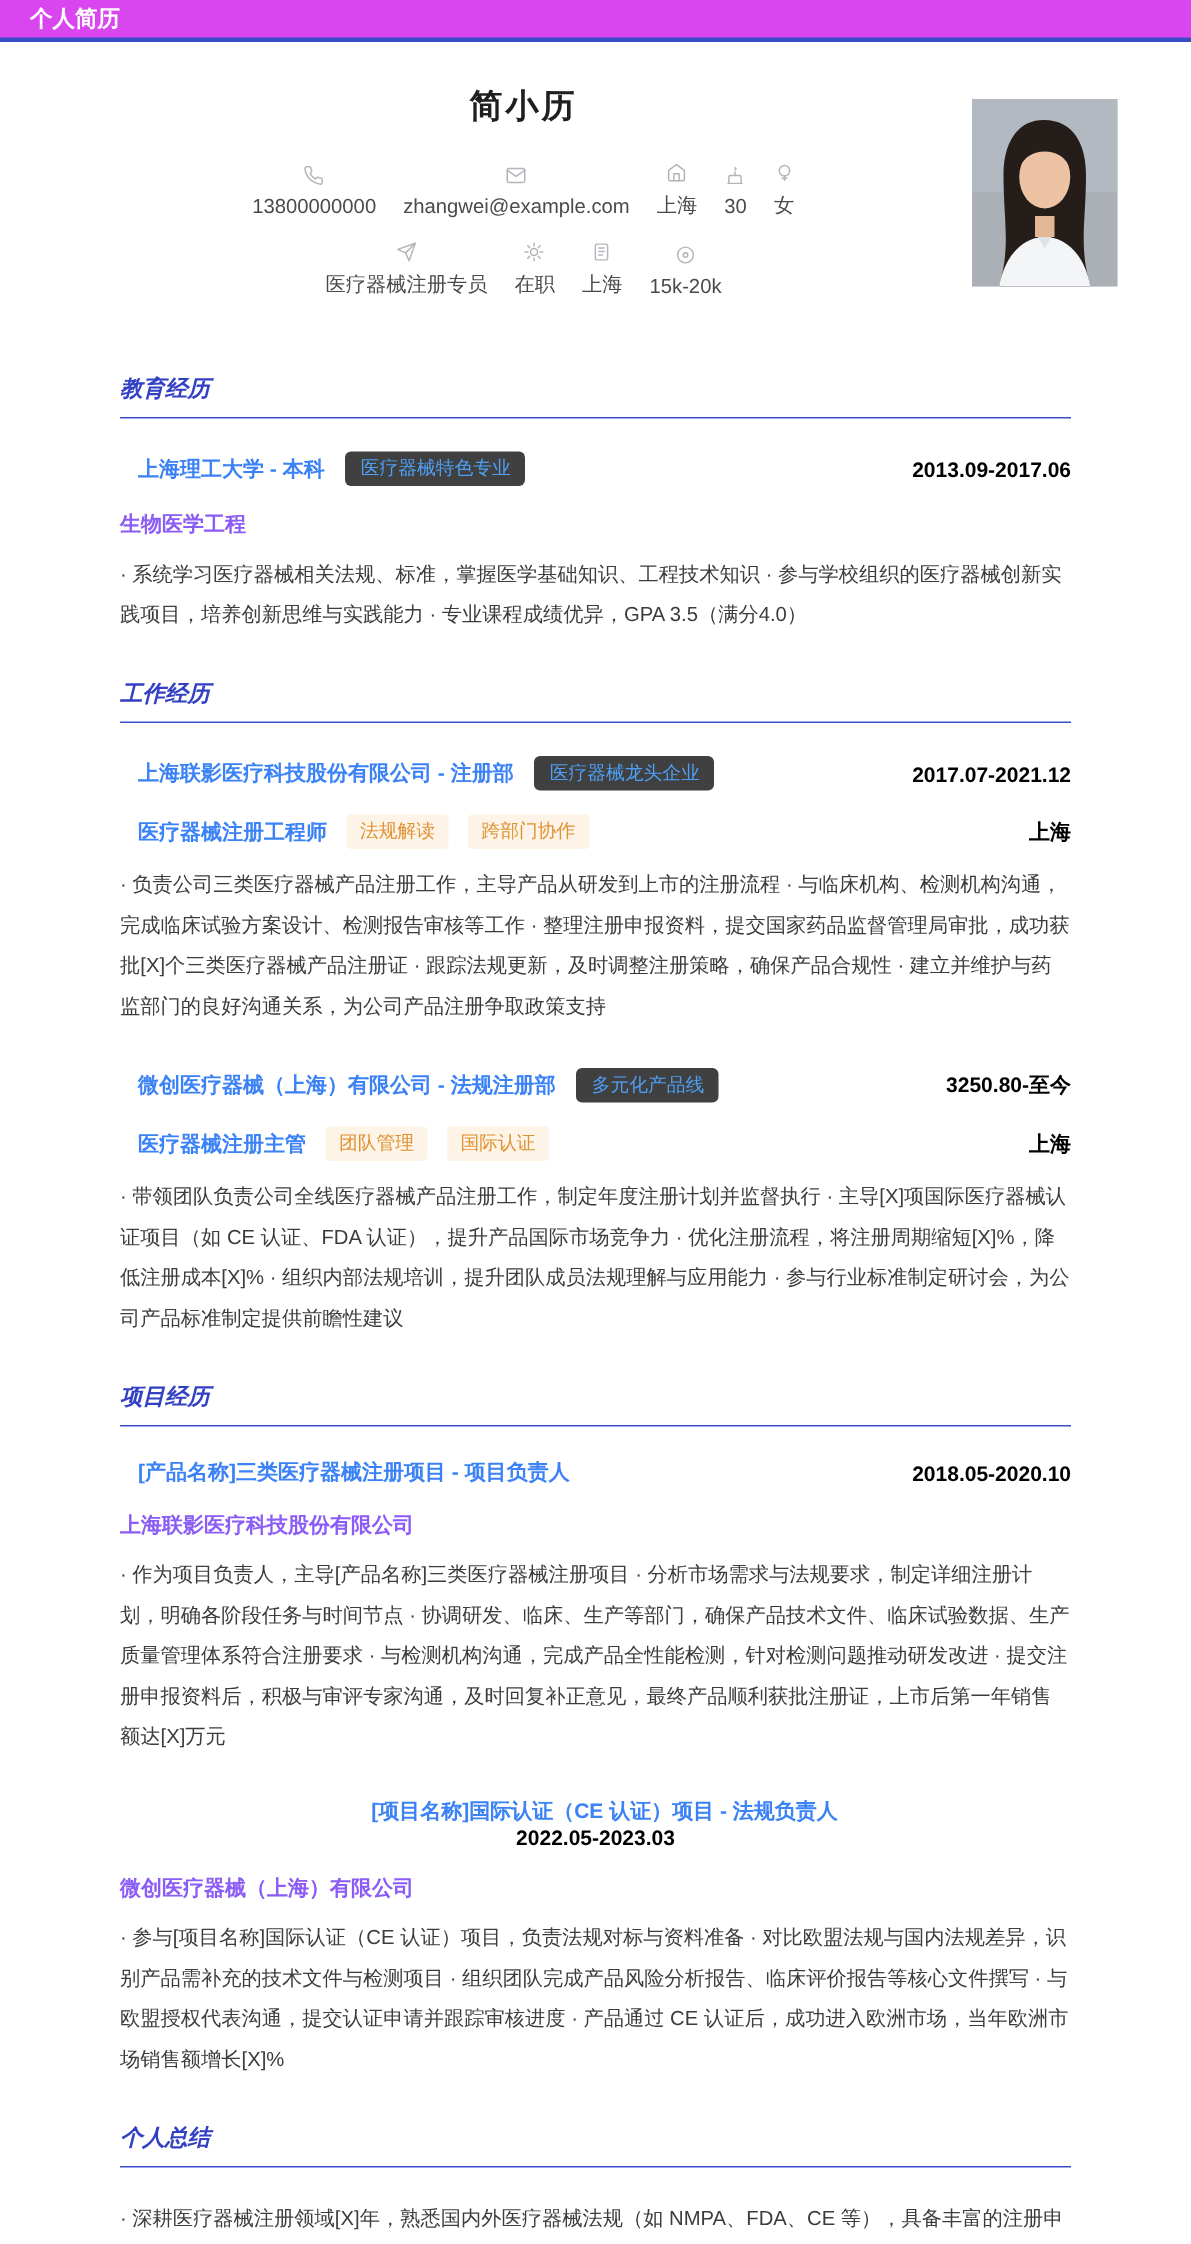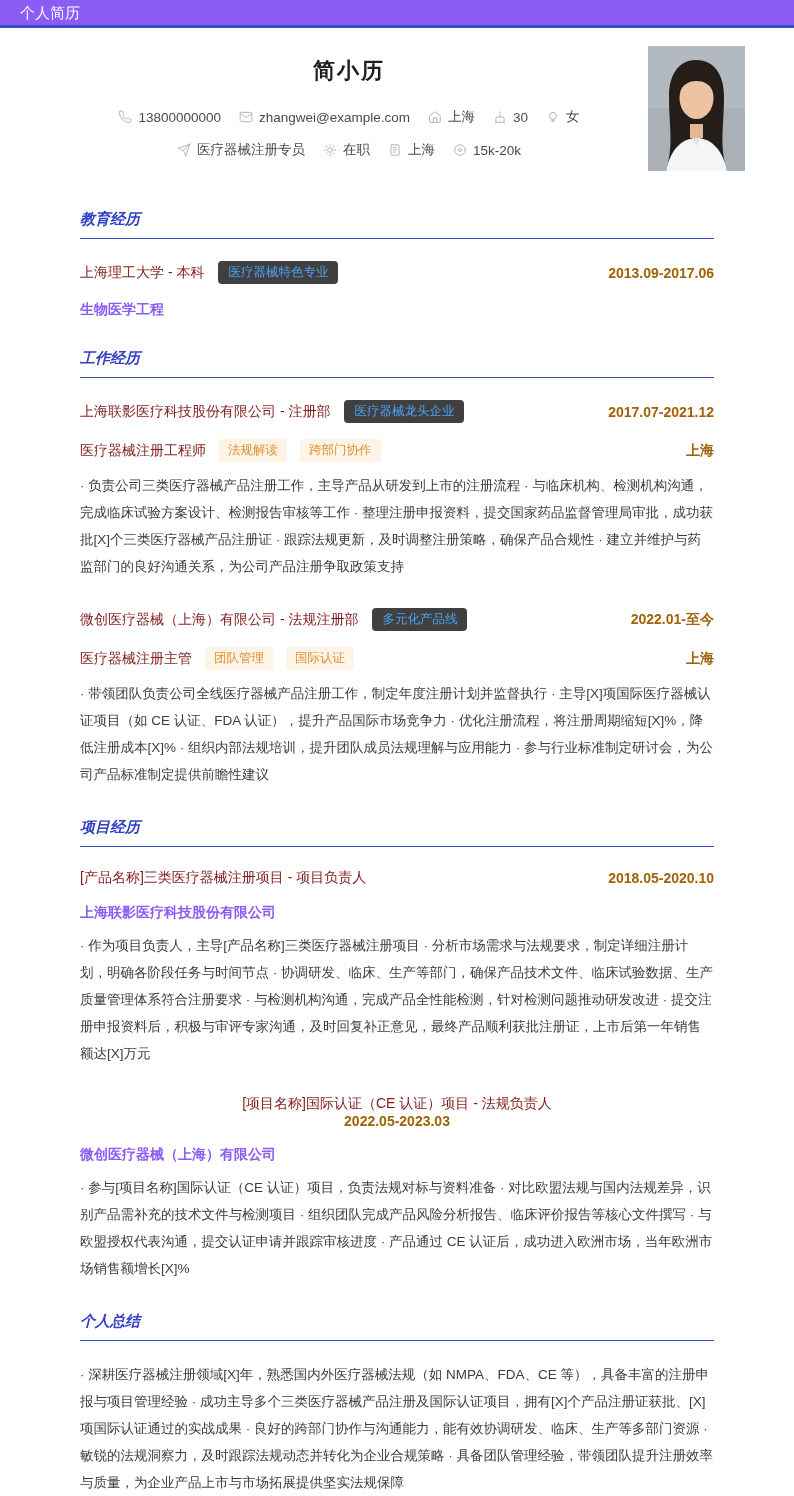--- a/index.html
+++ b/index.html
@@ -1,43 +1,43 @@
 <!DOCTYPE html>
 <html lang="zh"><head>
 <meta charset="utf-8">
 <style>
   html,body { margin:0; padding:0; background:#fff; }
   body { width:794px; font-family:"Liberation Sans","DejaVu Sans",sans-serif; color:#333; }
 
   
-  .topbar { height:25px; line-height:25px; background:#8b5cf6; border-bottom:3px solid #3a4dc6;
-            color:#fff; font-size:15px; font-weight:normal; padding-left:20px; }
+  .topbar { height:25px; line-height:25px; background:#d946ef; border-bottom:3px solid #3a4dc6;
+            color:#fff; font-size:15px; font-weight:bold; padding-left:20px; }
 
   
   .header { display:flex; padding:14px 49px 6px 50px; align-items:center; }
   .head-left { flex:1; text-align:center; padding-top:4px; }
   .name { font-size:22px; font-weight:bold; color:#1f1f1f; margin:10px 0 22px; letter-spacing:2px; }
   .crow { display:flex; justify-content:center; align-items:center; gap:18px;
           font-size:13.5px; color:#4a4a4a; margin-bottom:15px; white-space:nowrap; }
-  .ci { display:inline-flex; align-items:center; gap:6px; }
+  .ci { display:inline-flex; align-items:center; gap:6px;flex-direction:column; }
   .ic { width:14px; height:14px; stroke:#b2b5ba; fill:none; stroke-width:1.7;
         stroke-linecap:round; stroke-linejoin:round; flex:none; }
   .photo { width:97px; height:125px; flex:none; overflow:hidden; background:#a9afb6; }
 
   .page { padding:0 80px; }
 
   
   .sec-title { font-size:15px; font-style:italic; font-weight:600; color:#3240c4;
                border-bottom:1.5px solid #3b4ec9; padding:0 0 9px 0; margin:30px 0 4px; }
 
   
   .erow { display:flex; justify-content:space-between; align-items:center; margin-top:22px; }
   .eleft { display:flex; align-items:center; }
-  .etitle { font-size:14px; font-weight:normal; color:#7f1d1d; }
-  .edate { font-size:14px; font-weight:bold; color:#a16207; }
+  .etitle { font-size:14px; font-weight:bold; color:#3b82f6;margin-left:12px; }
+  .edate { font-size:14px; font-weight:bold; color:#000000; }
   .badge { background:#404040; color:#4da0f6; font-size:12.5px; padding:3px 10px;
            border-radius:4px; margin-left:14px; white-space:nowrap; }
   .tag { background:#fdf3e6; color:#df9232; font-size:12.5px; padding:3px 9px;
          border-radius:3px; margin-left:13px; white-space:nowrap;text-align:right; }
   .esub { font-size:14px; font-weight:bold; color:#8b5cf6; margin-top:17px; }
   .desc { font-size:13.5px; line-height:27px; color:#3c3c3c; margin:10px 0 0; }
 </style>
 </head>
 <body>
 
@@ -140,20 +140,21 @@
   <h2 class="sec-title">教育经历</h2>
   <div class="entry">
     <div class="erow">
       <div class="eleft">
         <span class="etitle">上海理工大学 - 本科</span>
         <span class="badge">医疗器械特色专业</span>
       </div>
       <span class="edate">2013.09-2017.06</span>
     </div>
     <div class="esub">生物医学工程</div>
+    <p class="desc">· 系统学习医疗器械相关法规、标准，掌握医学基础知识、工程技术知识 · 参与学校组织的医疗器械创新实践项目，培养创新思维与实践能力 · 专业课程成绩优异，GPA 3.5（满分4.0）</p>
   </div>
 
   <h2 class="sec-title">工作经历</h2>
 
   <div class="entry">
     <div class="erow">
       <div class="eleft">
         <span class="etitle">上海联影医疗科技股份有限公司 - 注册部</span>
         <span class="badge">医疗器械龙头企业</span>
       </div>
@@ -169,21 +170,21 @@
     </div>
     <p class="desc">· 负责公司三类医疗器械产品注册工作，主导产品从研发到上市的注册流程 · 与临床机构、检测机构沟通，完成临床试验方案设计、检测报告审核等工作 · 整理注册申报资料，提交国家药品监督管理局审批，成功获批[X]个三类医疗器械产品注册证 · 跟踪法规更新，及时调整注册策略，确保产品合规性 · 建立并维护与药监部门的良好沟通关系，为公司产品注册争取政策支持</p>
   </div>
 
   <div class="entry">
     <div class="erow" style="margin-top:28px;">
       <div class="eleft">
         <span class="etitle">微创医疗器械（上海）有限公司 - 法规注册部</span>
         <span class="badge">多元化产品线</span>
       </div>
-      <span class="edate">2022.01-至今</span>
+      <span class="edate">3250.80-至今</span>
     </div>
     <div class="erow" style="margin-top:16px;">
       <div class="eleft">
         <span class="etitle">医疗器械注册主管</span>
         <span class="tag">团队管理</span>
         <span class="tag">国际认证</span>
       </div>
       <span class="edate">上海</span>
     </div>
     <p class="desc">· 带领团队负责公司全线医疗器械产品注册工作，制定年度注册计划并监督执行 · 主导[X]项国际医疗器械认证项目（如 CE 认证、FDA 认证），提升产品国际市场竞争力 · 优化注册流程，将注册周期缩短[X]%，降低注册成本[X]% · 组织内部法规培训，提升团队成员法规理解与应用能力 · 参与行业标准制定研讨会，为公司产品标准制定提供前瞻性建议</p>

